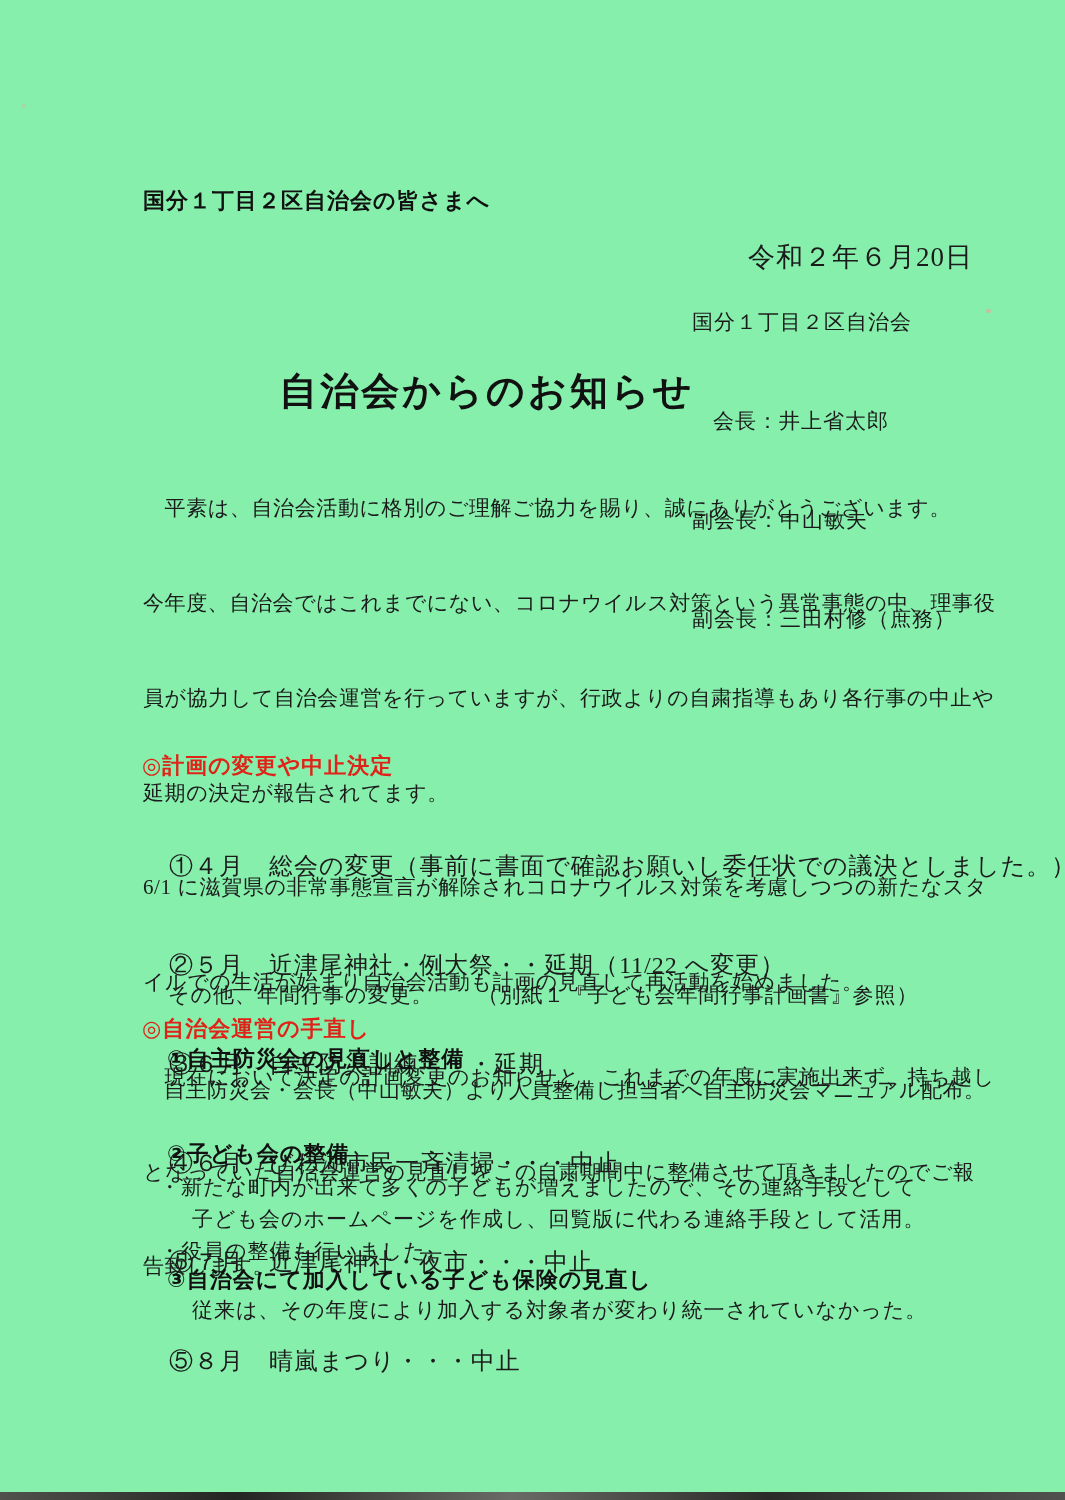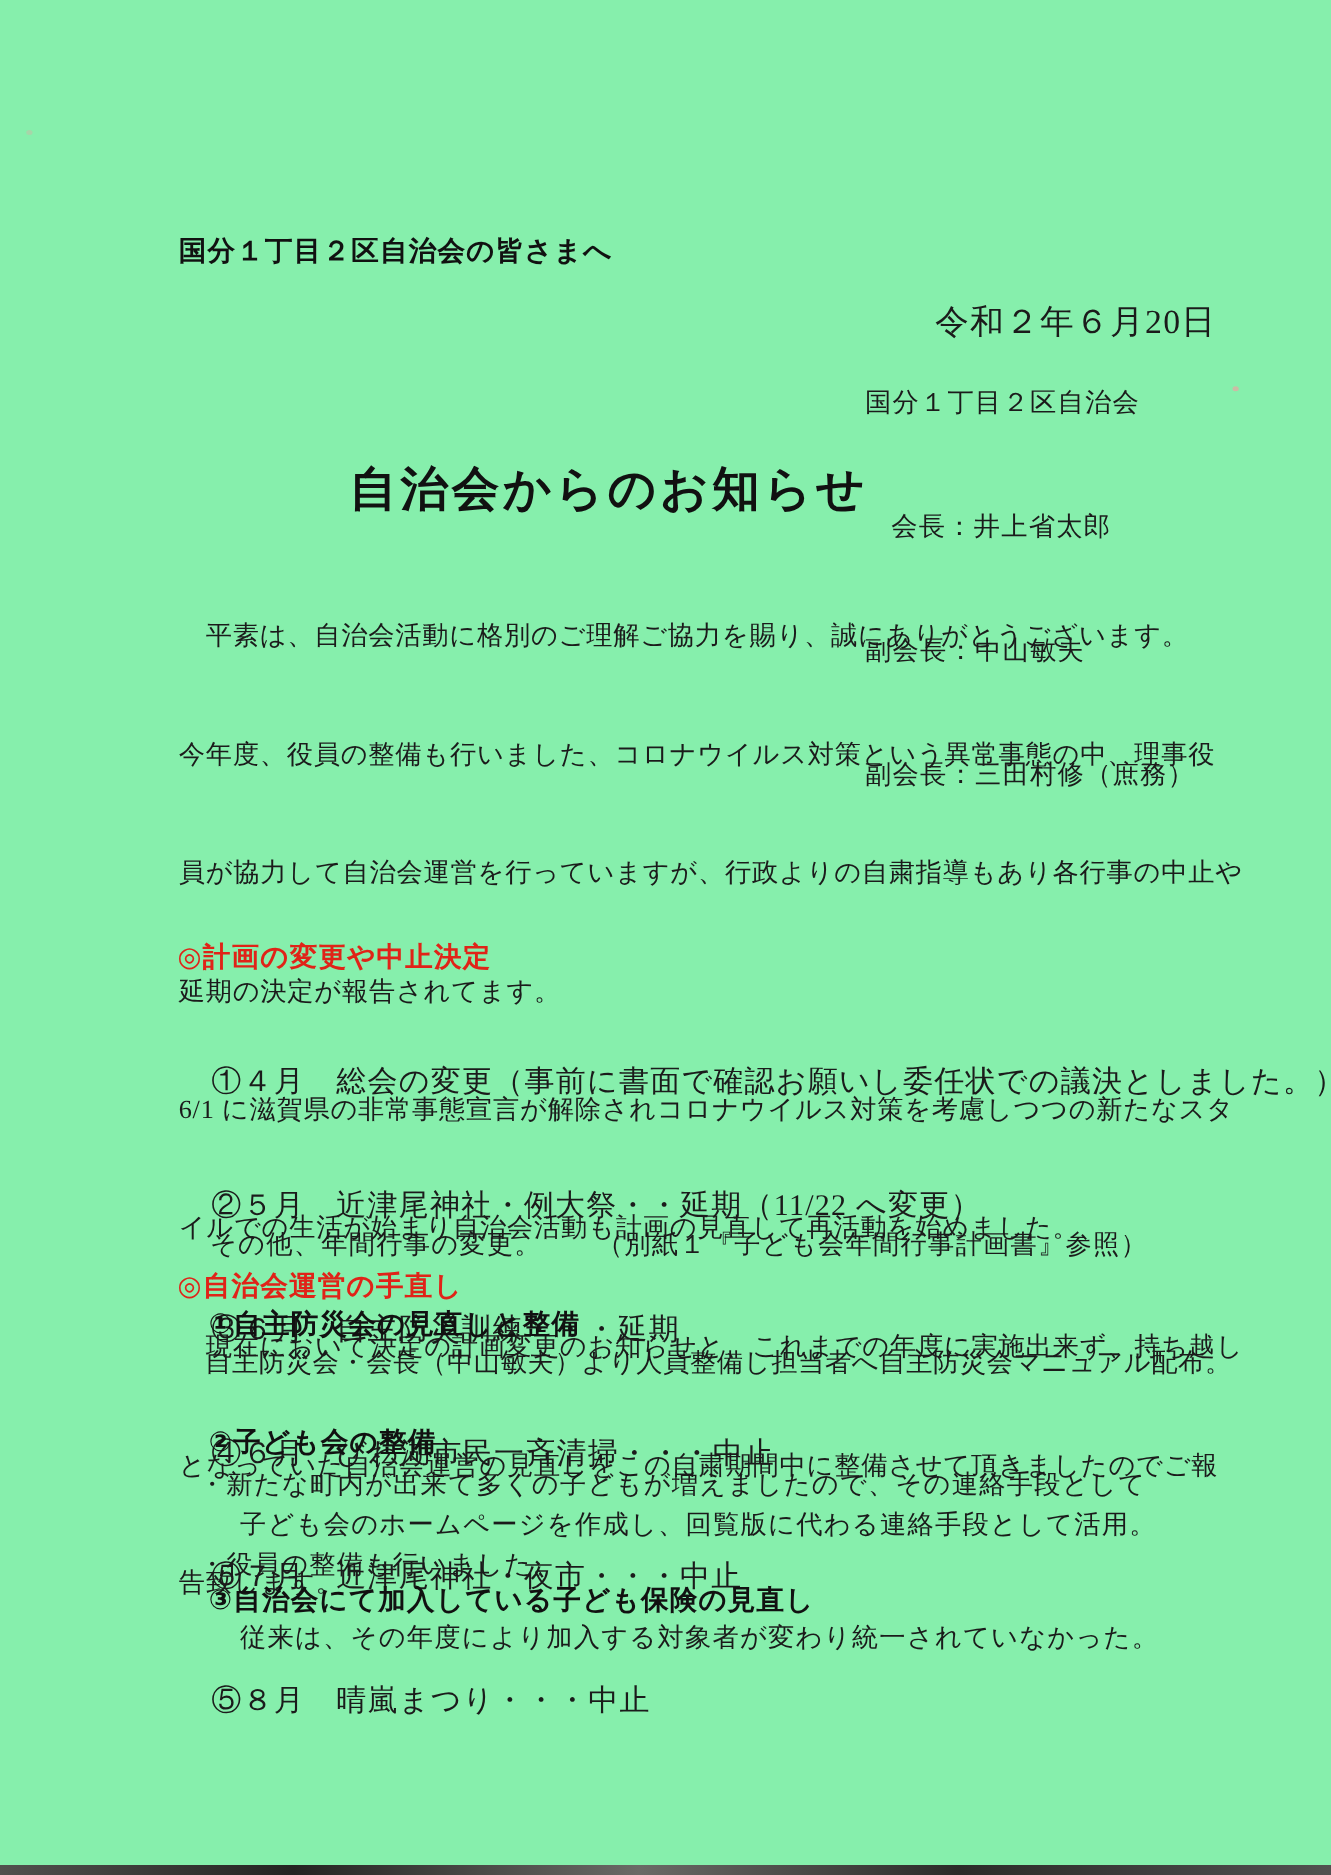--- a/index.html
+++ b/index.html
@@ -78,21 +78,21 @@
     <div>国分１丁目２区自治会</div>
     <div class="line-chair">会長：井上省太郎</div>
     <div>副会長：中山敏夫</div>
     <div>副会長：三田村修（庶務）</div>
   </div>
 
   <div class="abs doc-title">自治会からのお知らせ</div>
 
   <div class="abs intro">
     <div>　平素は、自治会活動に格別のご理解ご協力を賜り、誠にありがとうございます。</div>
-    <div>今年度、役員の整備も行いました、コロナウイルス対策という異常事態の中、理事役</div>
+    <div>今年度、自治会ではこれまでにない、コロナウイルス対策という異常事態の中、理事役</div>
     <div>員が協力して自治会運営を行っていますが、行政よりの自粛指導もあり各行事の中止や</div>
     <div>延期の決定が報告されてます。</div>
     <div>6/1 に滋賀県の非常事態宣言が解除されコロナウイルス対策を考慮しつつの新たなスタ</div>
     <div>イルでの生活が始まり自治会活動も計画の見直して再活動を始めました。</div>
     <div>　現在において決定の計画変更のお知らせと、これまでの年度に実施出来ず、持ち越し</div>
     <div>となっていた自治会運営の見直しをこの自粛期間中に整備させて頂きましたのでご報</div>
     <div>告致します。</div>
   </div>
 
   <div class="abs red-heading s1-heading">◎計画の変更や中止決定</div>

